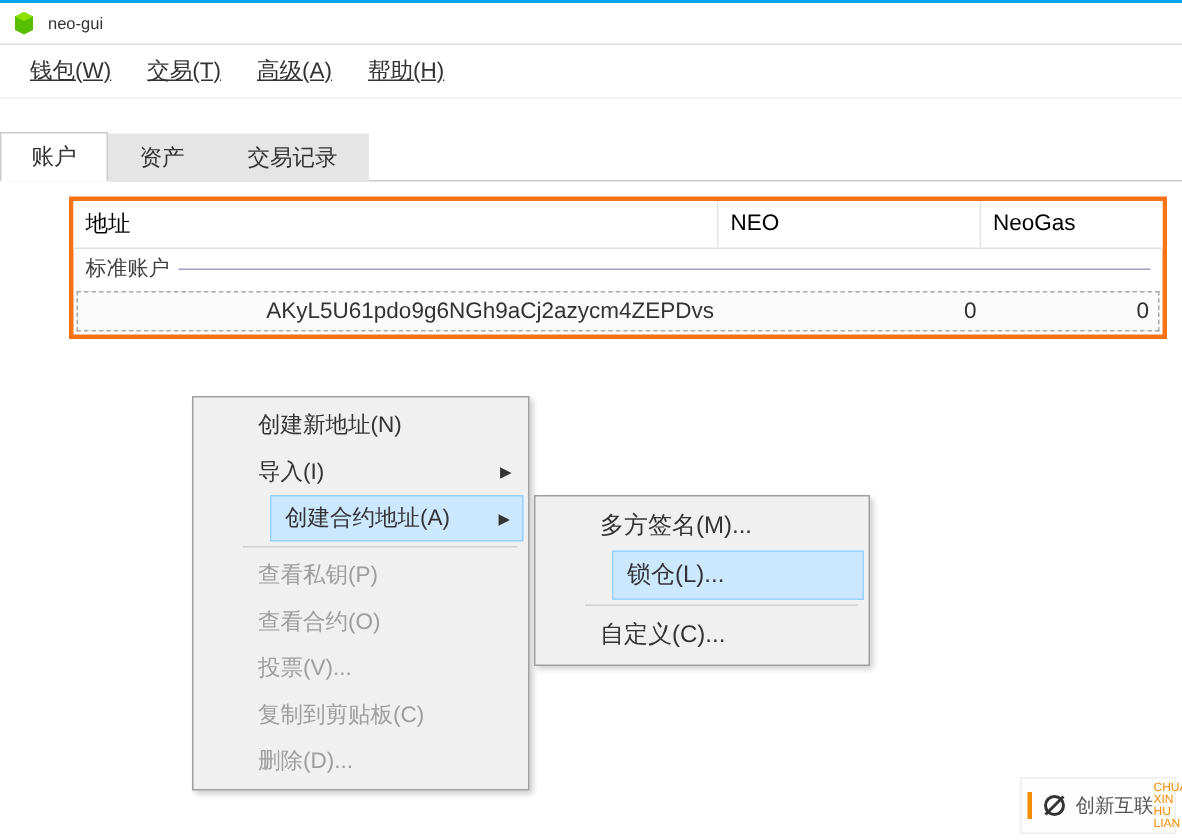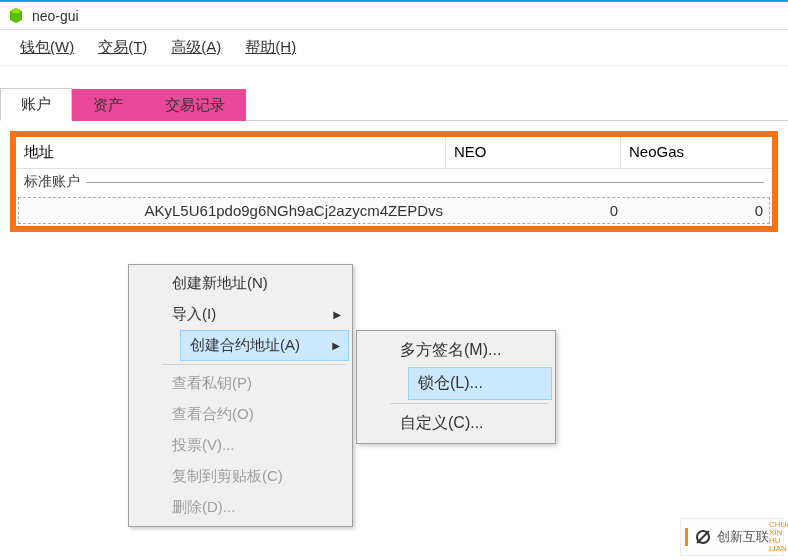--- a/index.html
+++ b/index.html
@@ -15,21 +15,21 @@
       overflow: hidden;
       position: relative;
     }
     .titlebar {
       height: 30px;
       border-top: 2px solid #00a4ef;
       border-bottom: 1px solid #e0e0e0;
       display: flex;
       align-items: center;
       padding-left: 8px;
-      font-size: 14px;
+      font-size: 11px;
       color: #333;
     }
     .titlebar .logo {
       width: 16px;
       height: 16px;
       margin-right: 8px;
     }
     .menubar {
       height: 36px;
       display: flex;
@@ -51,33 +51,34 @@
       align-items: flex-end;
       margin-top: 21px;
     }
     .tab {
       padding: 6px 20px;
       font-size: 15px;
       cursor: pointer;
       border: 1px solid transparent;
       border-bottom: none;
       margin-bottom: -1px;
-      background: #ec4899;
+      background: #e5e5e5;
       color: #333;
     }
     .tab.active {
       background: #fff;
       border-color: #ccc;
       border-bottom: 1px solid #fff;
     }
     .content {
       padding: 10px;
     }
     .table-wrapper {
-      border: 6px solid #f97316;
+      border: 3px solid #f97316;
+      margin-left: 36px;
     }
     .table-header {
       display: flex;
       background: #fff;
       border-bottom: 1px solid #ddd;
     }
     .table-header .col {
       padding: 6px 8px;
       font-size: 15px;
       border-right: 1px solid #e5e5e5;
@@ -266,21 +267,21 @@
     </div>
     <div class="menu-item-row disabled">
       <span>复制到剪贴板(C)</span>
     </div>
     <div class="menu-item-row disabled">
       <span>删除(D)...</span>
     </div>
   </div>
 </div>
 
-<div class="submenu" style="left:356px; top:330px; width:200px;">
+<div class="submenu" style="left:356px; top:330px; width:224px;">
   <div class="icon-gutter"></div>
   <div class="items">
     <div class="menu-item-row">
       <span>多方签名(M)...</span>
     </div>
     <div class="menu-item-row highlighted">
       <span>锁仓(L)...</span>
     </div>
     <div class="menu-separator"></div>
     <div class="menu-item-row">

